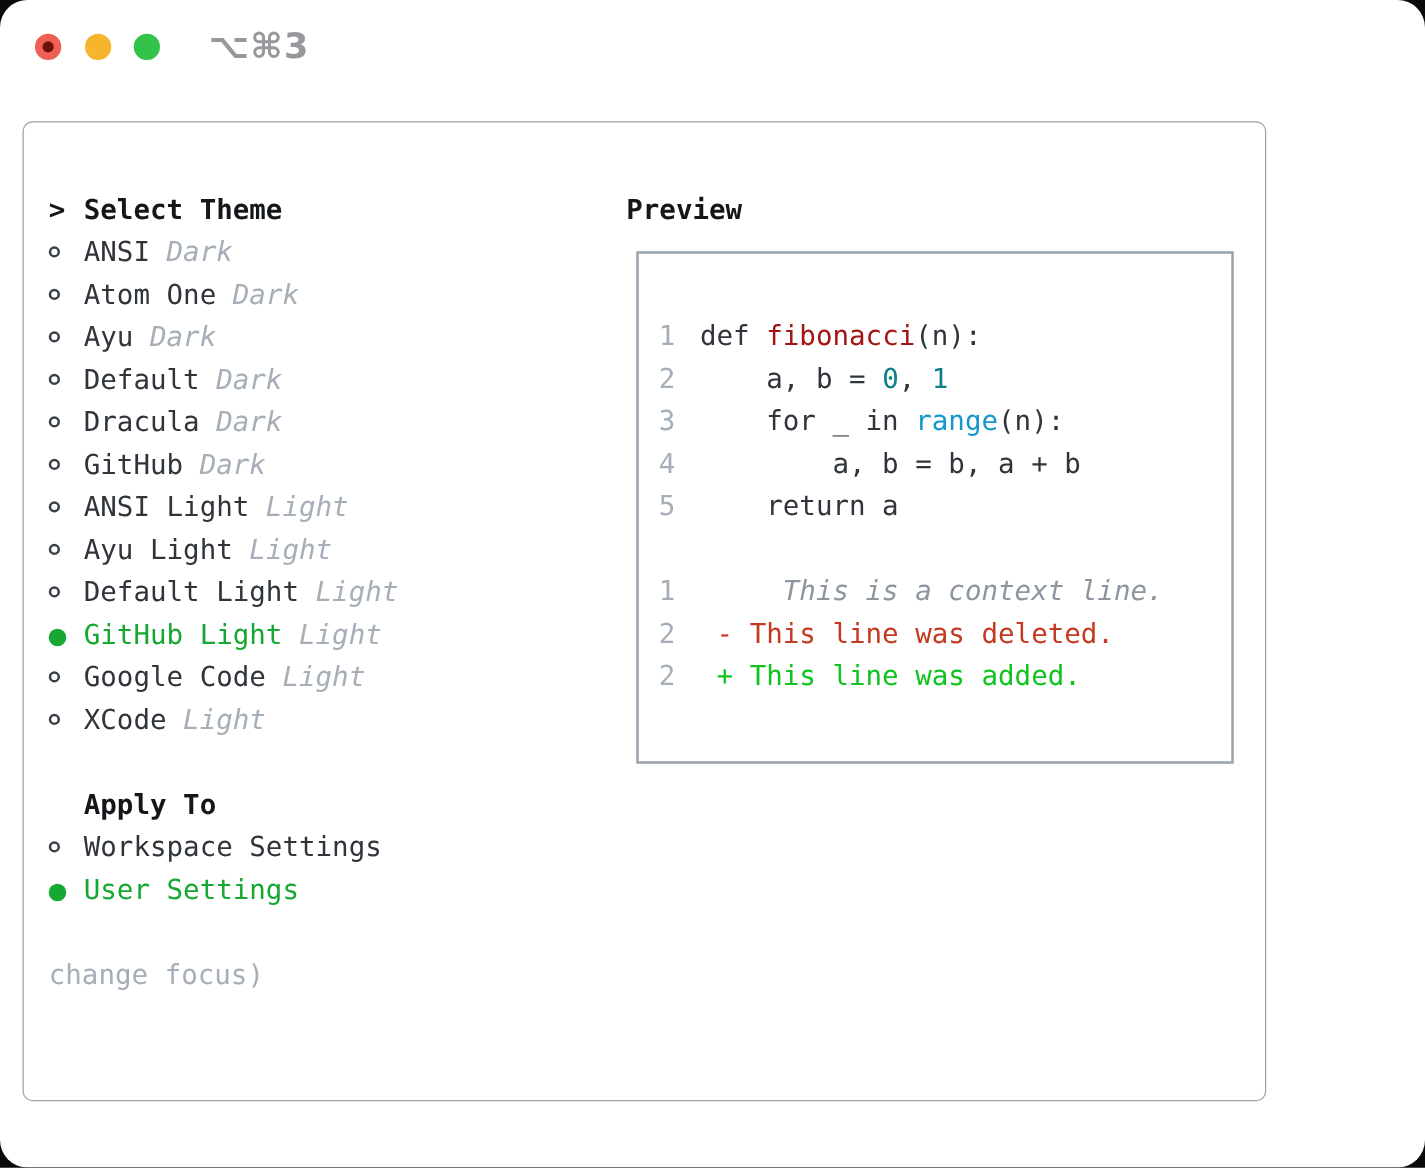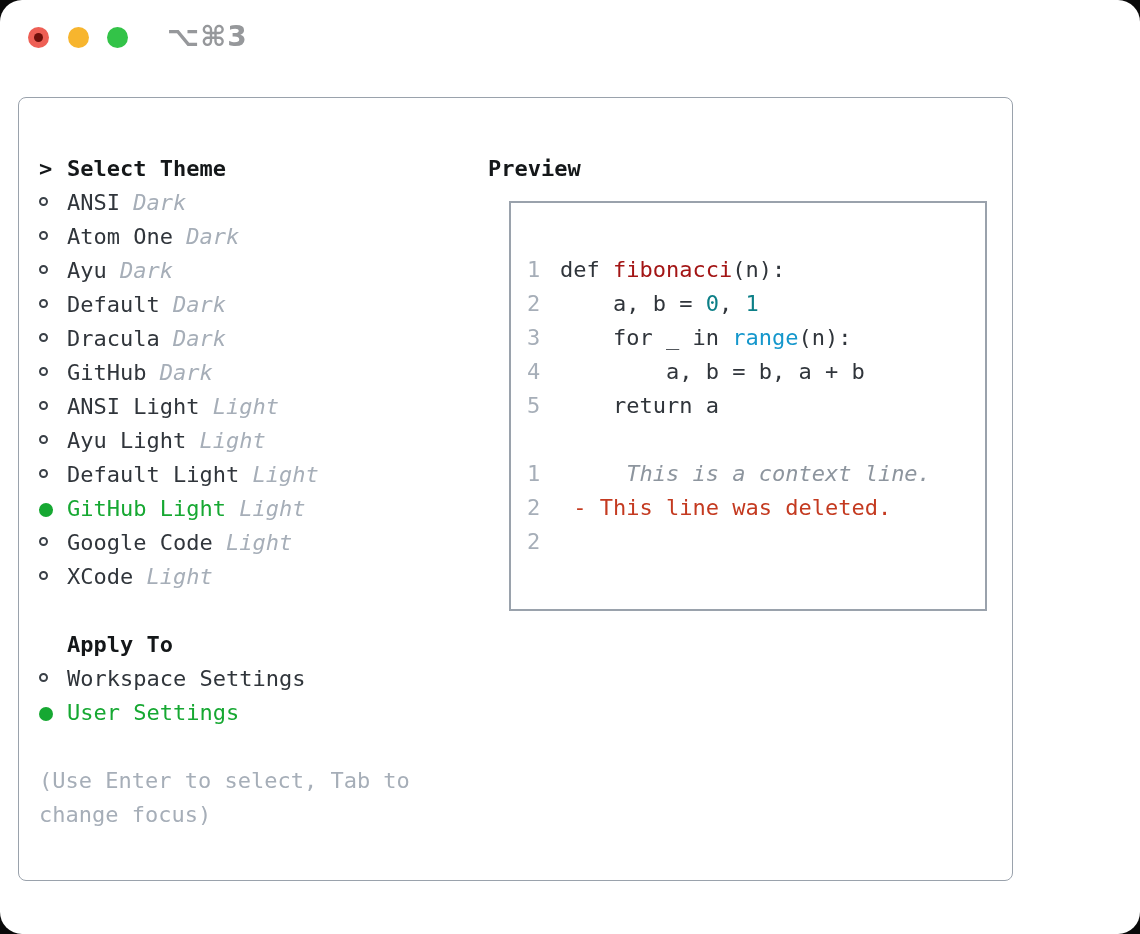--- a/index.html
+++ b/index.html
@@ -30,21 +30,21 @@
   .marker .ring{position:absolute;left:0;top:11px;width:9px;height:9px;border:2.5px solid #3a4047;border-radius:50%;}
   .marker .fill{position:absolute;left:0;top:11px;width:14px;height:14px;background:var(--green-sel);border-radius:50%;}
   .marker.prompt{color:var(--head);font-weight:bold;}
   .hdr{font-weight:bold;color:var(--head);}
   .theme-name{color:var(--ink);}
   .theme-name.sel{color:var(--green-sel);}
   .variant{color:var(--muted);font-style:italic;}
   .section-title{margin-top:34px;color:var(--head);font-weight:bold;}
   .hint{margin-top:34px;color:var(--muted);white-space:pre;}
   
-  .preview-title{position:absolute;left:469px;top:54px;font-weight:bold;color:var(--head);}
+  .preview-title{position:absolute;left:482px;top:54px;font-weight:bold;color:var(--head);}
   .preview-box{position:absolute;left:490px;top:103px;width:478px;height:410px;
                border:2px solid var(--border);background:#fff;padding:50px 0 0 16px;}
   .pline{display:flex;height:34px;white-space:pre;}
   .pline .num{display:inline-block;width:33px;flex:0 0 33px;color:var(--muted);}
   .tk-p{color:var(--ink);}
   .tk-fn{color:var(--red-fn);}
   .tk-nm{color:var(--teal);}
   .tk-bi{color:var(--blue-bi);text-align:right;}
   .tk-ctx{color:var(--ctx);font-style:italic;}
   .tk-del{color:var(--red-del);}
@@ -82,29 +82,29 @@
           <div class="row"><span class="marker"><span class="ring"></span></span><span class="theme-name">Google Code</span><span class="variant"> Light</span></div>
           <div class="row"><span class="marker"><span class="ring"></span></span><span class="theme-name">XCode</span><span class="variant"> Light</span></div>
         </div>
       <div class="row section-title">
         <span class="marker"></span><span>Apply To</span>
       </div>
       <div id="applyopts">
           <div class="row"><span class="marker"><span class="ring"></span></span><span class="theme-name">Workspace Settings</span></div>
           <div class="row"><span class="marker"><span class="fill"></span></span><span class="theme-name sel">User Settings</span></div>
         </div>
-      <div class="hint"><div>(Use Enter to select, Tab to</div><div>change focus)</div></div>
+      <div class="hint"><div>change focus)</div></div>
     </div>
 
     <div class="preview-title">Preview</div>
     <div class="preview-box" id="previewbox">
         <div class="pline"><span class="num">1</span><span class="tk-p">def </span><span class="tk-fn">fibonacci</span><span class="tk-p">(n):</span></div>
         <div class="pline"><span class="num">2</span><span class="tk-p">    a, b = </span><span class="tk-nm">0</span><span class="tk-p">, </span><span class="tk-nm">1</span></div>
         <div class="pline"><span class="num">3</span><span class="tk-p">    for _ in </span><span class="tk-bi">range</span><span class="tk-p">(n):</span></div>
         <div class="pline"><span class="num">4</span><span class="tk-p">        a, b = b, a + b</span></div>
         <div class="pline"><span class="num">5</span><span class="tk-p">    return a</span></div>
         <div class="pline"><span class="num"></span></div>
         <div class="pline"><span class="num">1</span><span class="tk-ctx">     This is a context line.</span></div>
         <div class="pline"><span class="num">2</span><span class="tk-del"> - This line was deleted.</span></div>
-        <div class="pline"><span class="num">2</span></div>
+        <div class="pline"><span class="num">2</span><span class="tk-add"> + This line was added.</span></div>
       </div>
   </div>
 </div>
 
 </body></html>

